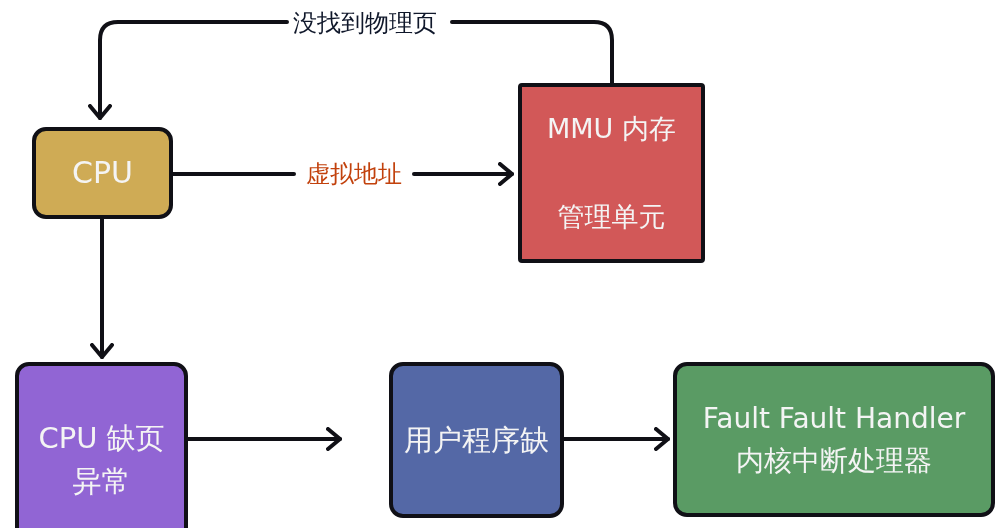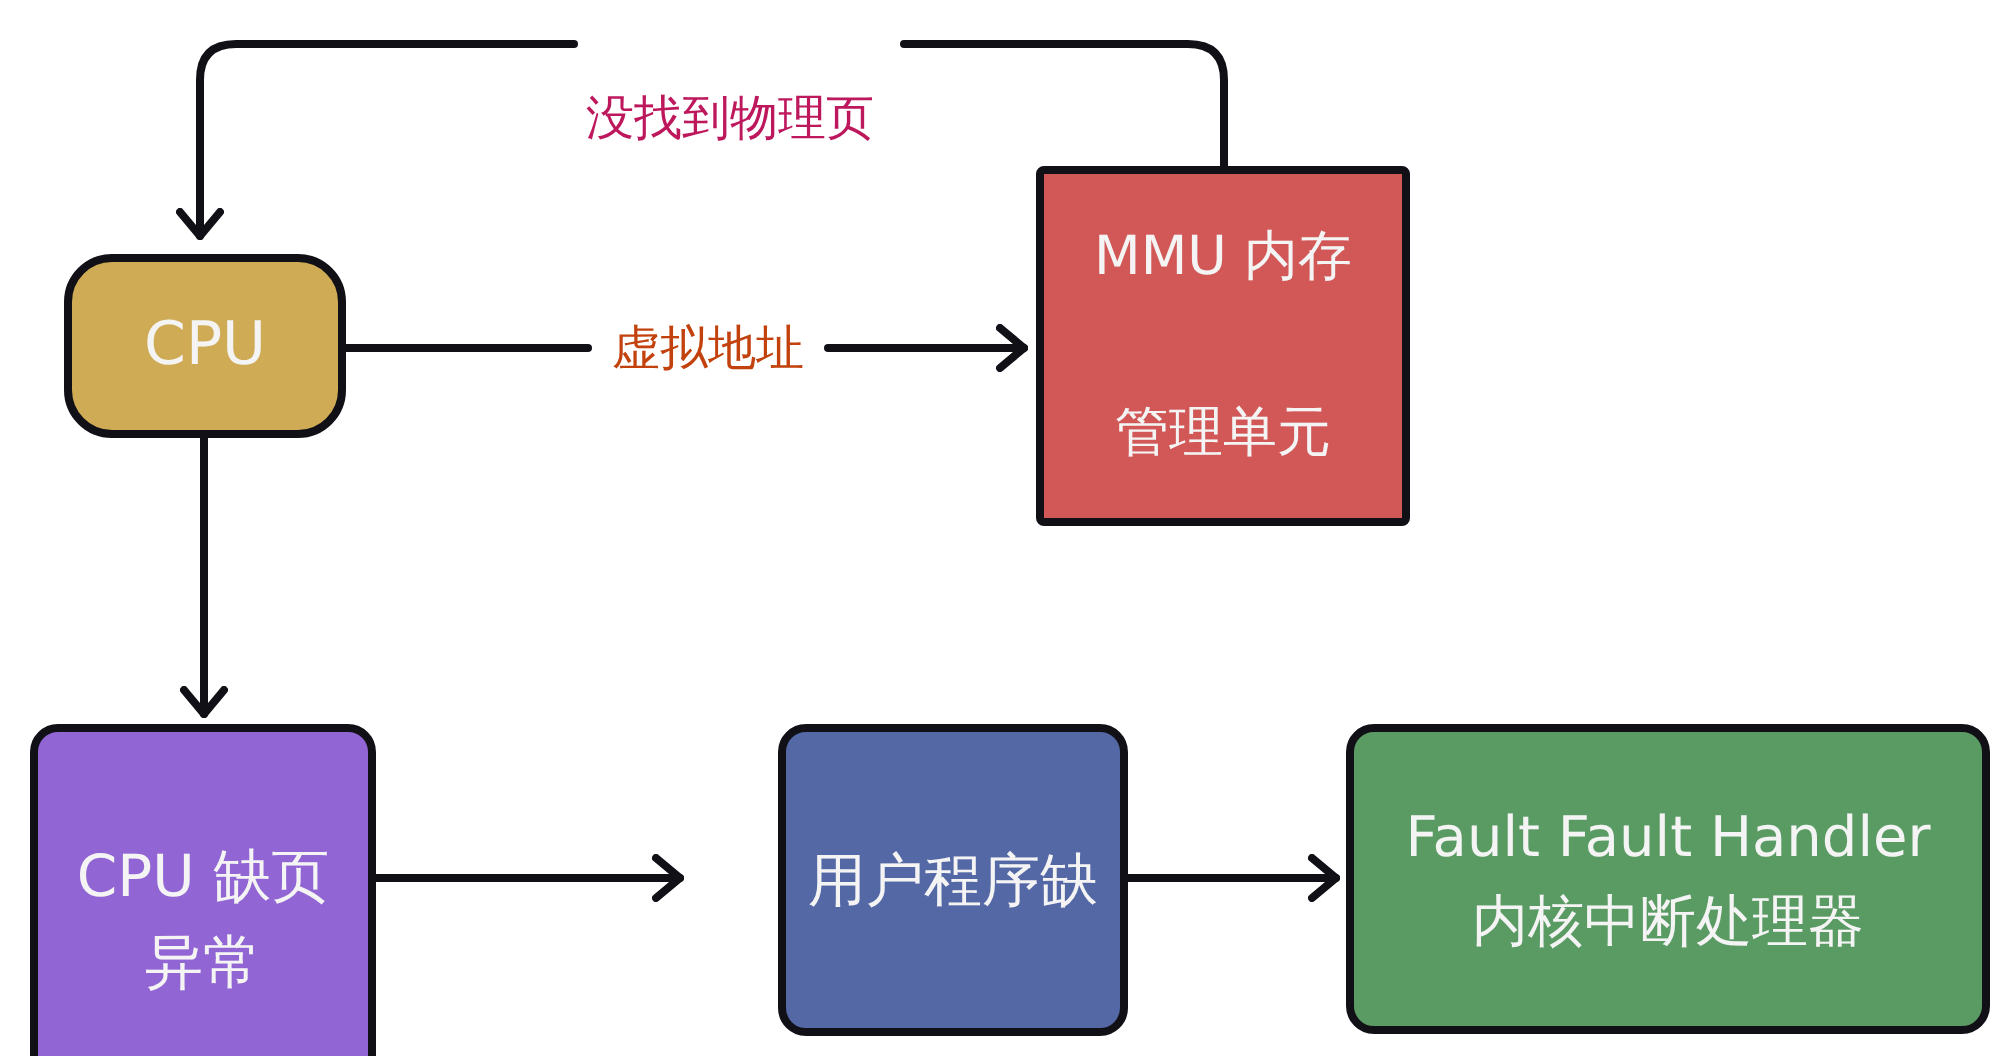--- a/index.html
+++ b/index.html
@@ -37,21 +37,21 @@
     color: #f4f4f4;
     display: flex;
     flex-direction: column;
     align-items: center;
     justify-content: center;
     text-align: center;
     line-height: 1.48;
   }
   .node-cpu {
     left: 32px; top: 127px; width: 141px; height: 92px;
-    border-radius: 24px;
+    border-radius: 14px;
     background: #cfab55;
     font-size: 30px;
   }
   .node-mmu {
     left: 518px; top: 83px; width: 187px; height: 180px;
     border-radius: 4px;
     background: #d25858;
     font-size: 27px;
     gap: 48px;
   }
@@ -131,17 +131,17 @@
 
   <div class="node node-user-int" style="background-color: rgb(84, 104, 166); margin-left: 44px;">
     <span>用户程序缺</span>
   </div>
 
   <div class="node node-handler" style="background-color: rgb(90, 155, 100);">
     <span>Fault Fault Handler</span>
     <span>内核中断处理器</span>
   </div>
 
-  <div class="edge-label label-notfound" style="color: #be185d; margin-top: 36px;">没找到物理页</div>
+  <div class="edge-label label-notfound" style="color: #0f172a;">没找到物理页</div>
 
   <div class="edge-label label-va" style="color: #c2410c;">虚拟地址</div>
 
 </div>
 
 </body></html>

